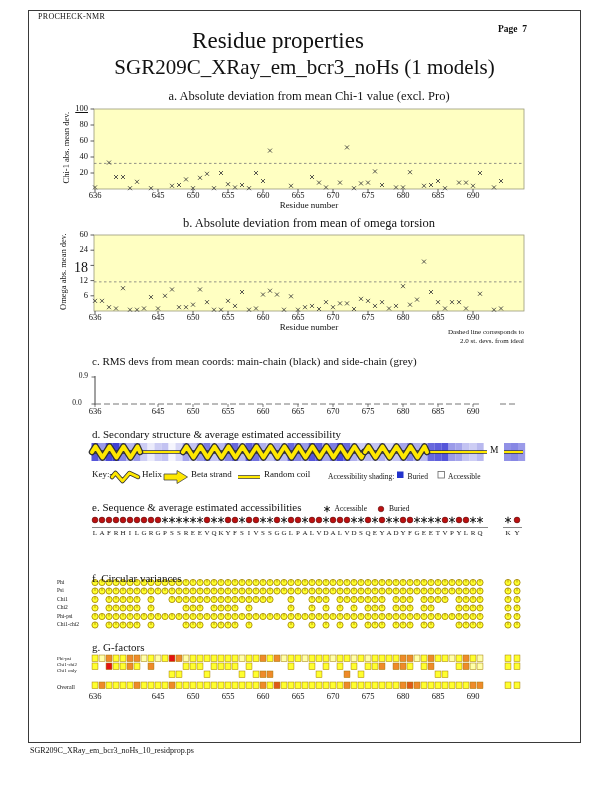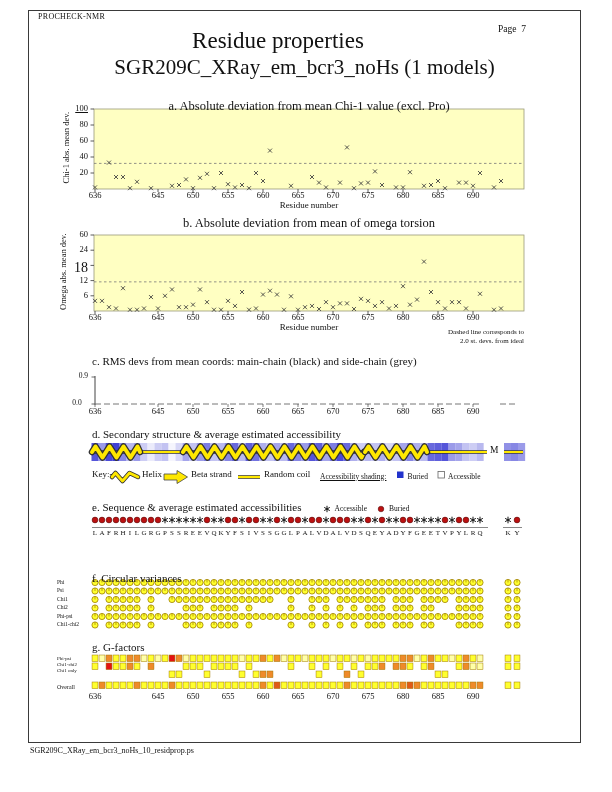--- a/index.html
+++ b/index.html
@@ -1203,43 +1203,43 @@
     <rect x="449.05" y="682" width="5.9" height="6.6" fill="#ffff2e" stroke="#a07800" stroke-width="0.5"></rect>
     <rect x="456.05" y="682" width="5.9" height="6.6" fill="#ffff2e" stroke="#a07800" stroke-width="0.5"></rect>
     <rect x="463.05" y="682" width="5.9" height="6.6" fill="#ffff2e" stroke="#a07800" stroke-width="0.5"></rect>
     <rect x="470.05" y="682" width="5.9" height="6.6" fill="#ef8a2a" stroke="#a07800" stroke-width="0.5"></rect>
     <rect x="477.05" y="682" width="5.9" height="6.6" fill="#ef8a2a" stroke="#a07800" stroke-width="0.5"></rect>
     <rect x="505.05" y="682" width="5.9" height="6.6" fill="#ffff2e" stroke="#a07800" stroke-width="0.5"></rect>
     <rect x="514.05" y="682" width="5.9" height="6.6" fill="#ffff2e" stroke="#a07800" stroke-width="0.5"></rect>
   </svg>
 
 <div class="lbl" style="left:38px;top:13px;font-size:8px;letter-spacing:.3px;">PROCHECK-NMR</div>
-<div class="lbl" style="left:498px;top:24px;font-size:9.5px;">Page  7</div>
+<div class="lbl" style="left:498px;top:24px;font-size:9.5px;font-weight:bold;">Page  7</div>
 <div class="lbl ctr" style="left:28px;top:28px;width:500px;font-size:23px;">Residue properties</div>
 <div class="lbl ctr" style="left:28px;top:56px;width:553px;font-size:21px;">SGR209C_XRay_em_bcr3_noHs (1 models)</div>
 
-<div class="lbl ctr" style="left:29px;top:90px;width:560px;font-size:12.5px;margin-top:10px;">a. Absolute deviation from mean Chi-1 value (excl. Pro)</div>
+<div class="lbl ctr" style="left:29px;top:90px;width:560px;font-size:12.5px;">a. Absolute deviation from mean Chi-1 value (excl. Pro)</div>
 <div class="lbl rot" style="left:7px;top:143px;width:120px;font-size:8.5px;">Chi-1 abs. mean dev.</div>
 <div class="lbl ctr" style="left:29px;top:201px;width:560px;font-size:9px;">Residue number</div>
 
 <div class="lbl ctr" style="left:29px;top:217px;width:560px;font-size:12.5px;">b. Absolute deviation from mean of omega torsion</div>
 <div class="lbl rot" style="left:4px;top:267px;width:120px;font-size:8.5px;">Omega abs. mean dev.</div>
 <div class="lbl ctr" style="left:29px;top:323px;width:560px;font-size:9px;">Residue number</div>
 <div class="lbl" style="left:374px;top:329px;width:150px;text-align:right;font-size:7px;">Dashed line corresponds to</div>
 <div class="lbl" style="left:374px;top:338px;width:150px;text-align:right;font-size:7px;">2.0 st. devs. from ideal</div>
 
 <div class="lbl" style="left:92px;top:355px;font-size:11px;">c. RMS devs from mean coords: main-chain (black) and side-chain (grey)</div>
 
 <div class="lbl" style="left:92px;top:428px;font-size:11px;">d. Secondary structure &amp; average estimated accessibility</div>
 <div class="lbl" style="left:490px;top:445px;font-size:9.5px;">M</div>
 <div class="lbl" style="left:92px;top:470px;font-size:9px;">Key:-</div>
 <div class="lbl" style="left:142px;top:470px;font-size:9px;">Helix</div>
 <div class="lbl" style="left:191px;top:470px;font-size:9px;">Beta strand</div>
 <div class="lbl" style="left:264px;top:470px;font-size:9px;">Random coil</div>
-<div class="lbl" style="left:320px;top:472.5px;font-size:7.5px;text-decoration:underline;">Accessibility shading:</div>
+<div class="lbl" style="left:328px;top:472.5px;font-size:7.5px;">Accessibility shading:</div>
 <div class="lbl" style="left:407.5px;top:472.5px;font-size:7.5px;">Buried</div>
 <div class="lbl" style="left:448px;top:472.5px;font-size:7.5px;">Accessible</div>
 
 <div class="lbl" style="left:92px;top:501px;font-size:11px;">e. Sequence &amp; average estimated accessibilities</div>
 <div class="lbl" style="left:334.5px;top:504.5px;font-size:7.5px;">Accessible</div>
 <div class="lbl" style="left:389px;top:504.5px;font-size:7.5px;">Buried</div>
 
 <div class="lbl" style="left:92px;top:565px;font-size:11px;margin-top:7px;">f. Circular variances</div>
 <div class="lbl" style="left:57px;top:578.5px;font-size:5.5px;">Phi</div>
 <div class="lbl" style="left:57px;top:587px;font-size:5.5px;">Psi</div>

